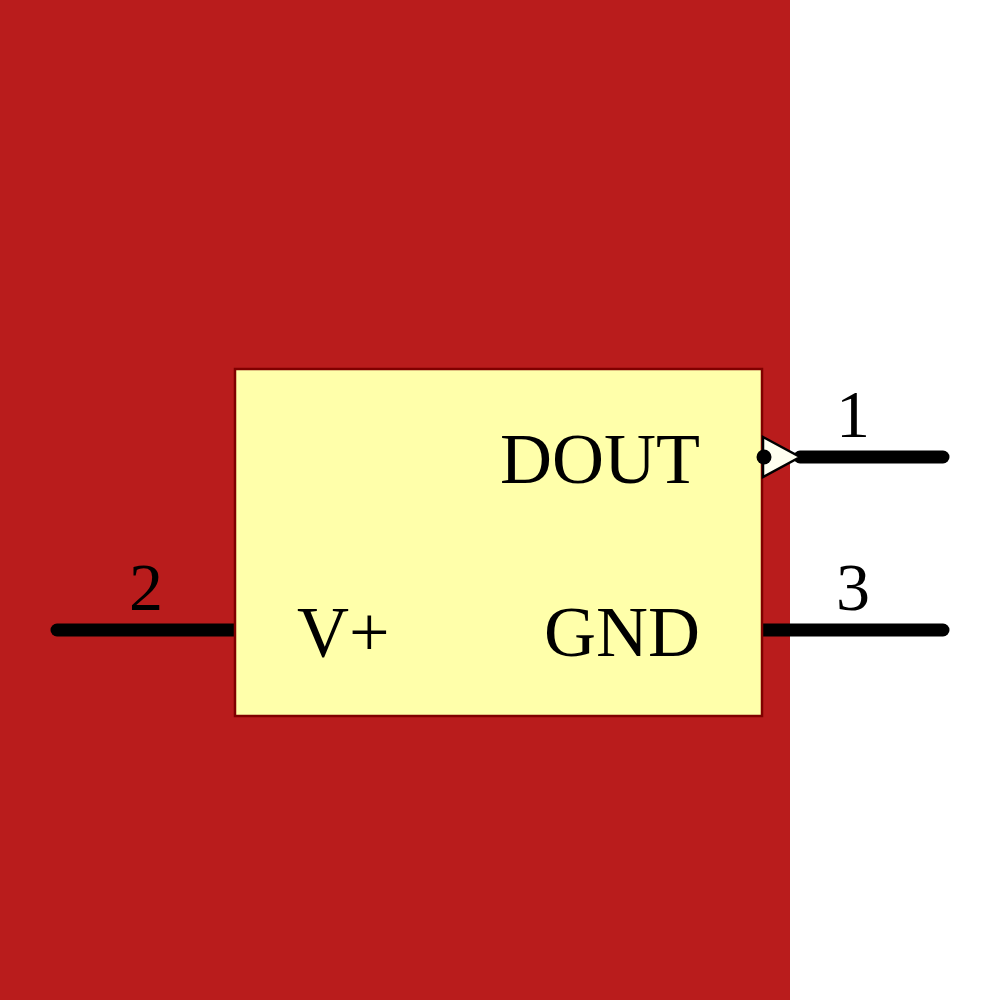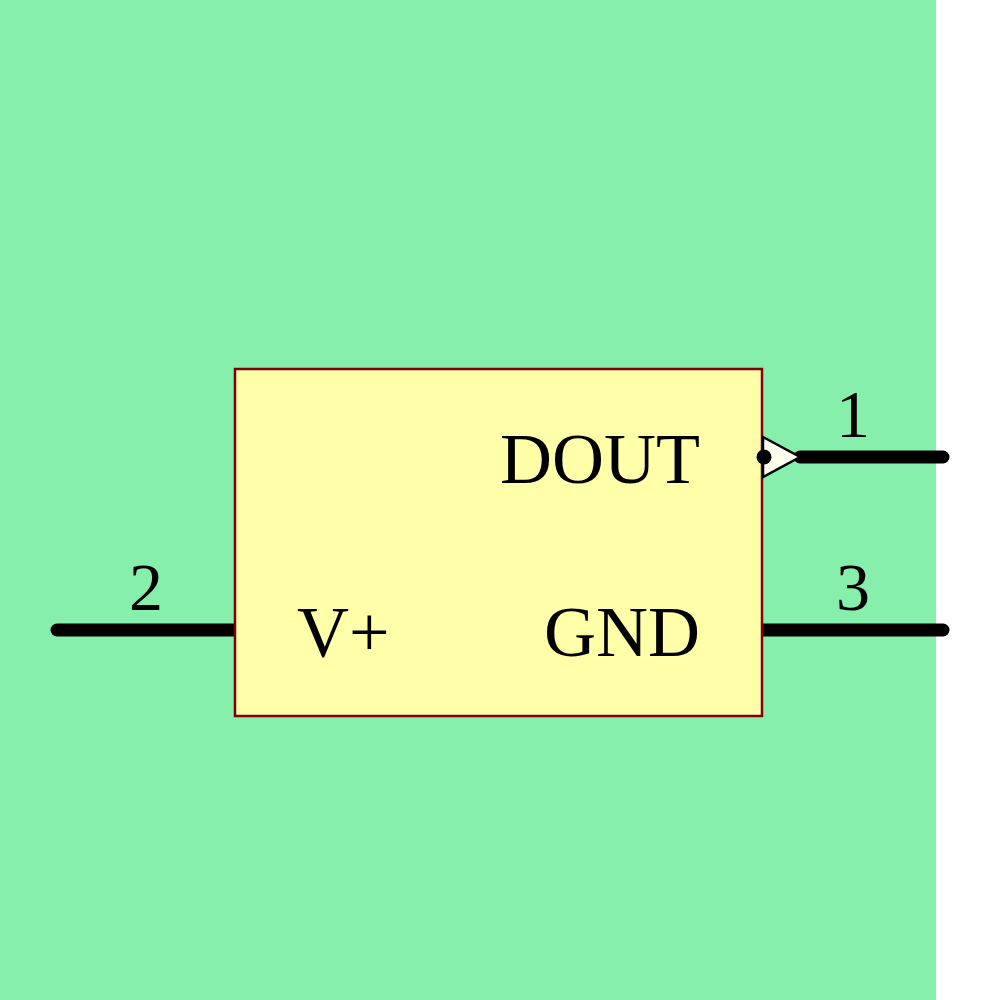--- a/index.html
+++ b/index.html
@@ -9,23 +9,23 @@
     background: #ffffff;
   }
   body {
     width: 1000px;
     height: 1000px;
     overflow: hidden;
     font-family: "Liberation Serif", "DejaVu Serif", serif;
   }
   #schematic-canvas {
     position: relative;
-    width: 936px;
+    width: 790px;
     height: 1000px;
-    background: #86efac;
+    background: #b91c1c;
   }
   svg.symbol-layer {
     position: absolute;
     left: 0;
     top: 0;
     width: 1000px;
     height: 1000px;
     display: block;
   }
   .pin-label-text,

